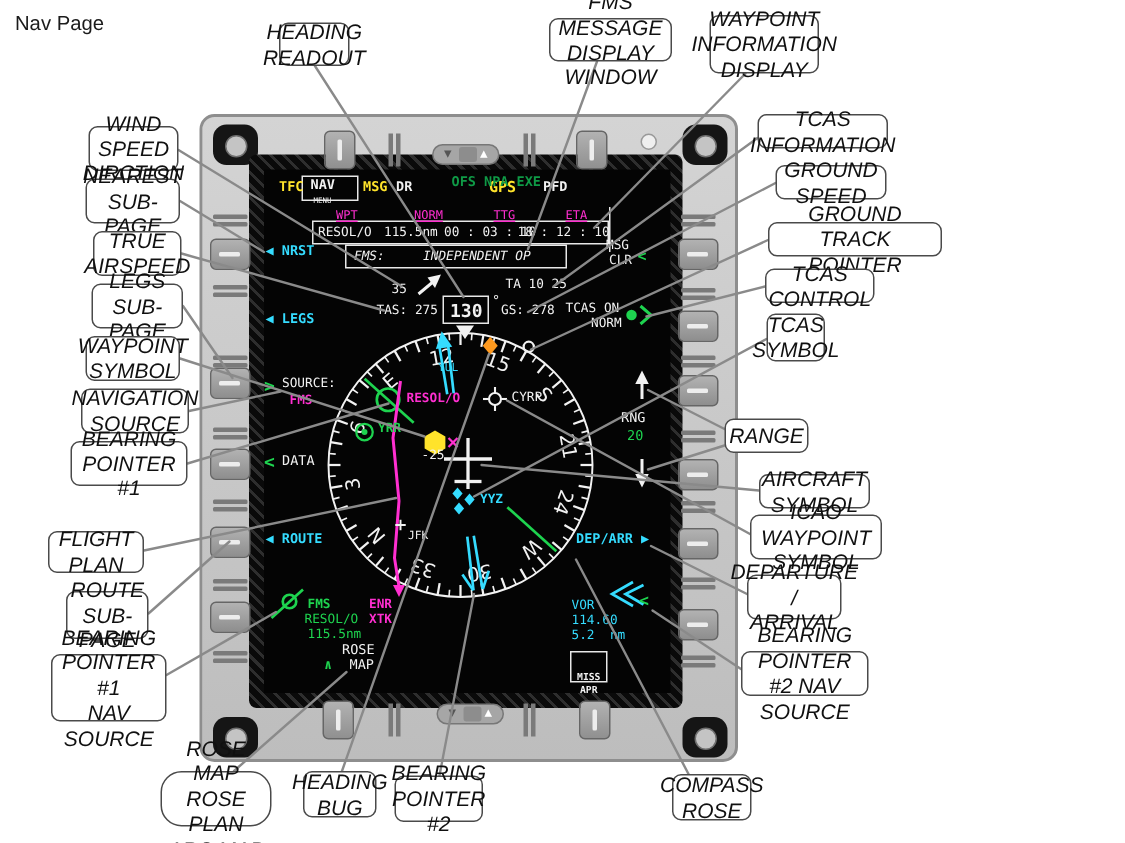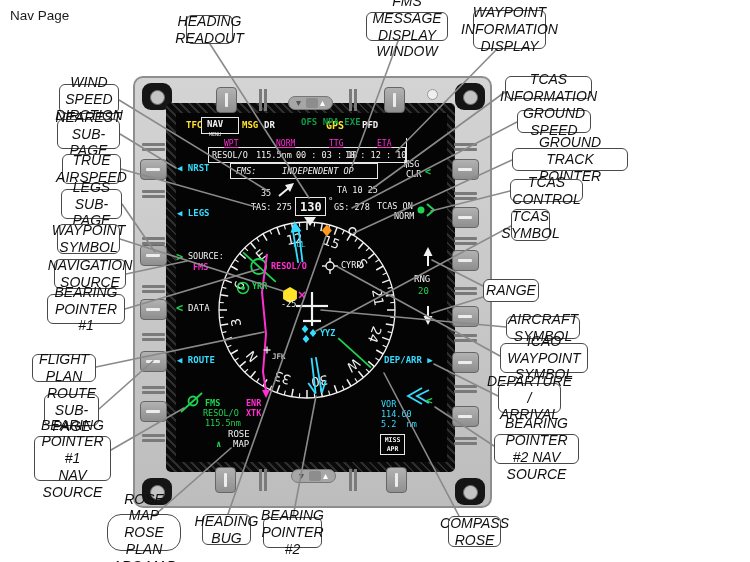--- a/index.html
+++ b/index.html
@@ -40,21 +40,21 @@
   .outline-box{position:absolute;border:1px solid #e8e8e8;box-sizing:border-box;z-index:2;}
   .vline{position:absolute;width:1px;background:#e8e8e8;z-index:2;}
   
   #gfx-svg{position:absolute;left:0;top:0;z-index:1;}
   #leader-svg{position:absolute;left:0;top:0;z-index:8;pointer-events:none;}
   
   .callout{position:absolute;z-index:9;background:#ffffff;border:1.6px solid #4a4a4a;border-radius:6px;
           display:flex;align-items:center;justify-content:center;text-align:center;
           font-size:14px;line-height:1.2;color:#101010;white-space:pre-line;box-sizing:border-box;padding:1px 2px;font-style:italic;}
   .missapr{position:absolute;border:1px solid #e8e8e8;background:#040404;z-index:3;text-align:center;
-          font-family:"DejaVu Sans Mono",monospace;color:#f2f2f2;font-size:6.5px;font-weight:bold;line-height:1.45;padding-top:1px;box-sizing:border-box;}
+          font-family:"DejaVu Sans Mono",monospace;color:#f2f2f2;font-size:6.5px;font-weight:bold;line-height:1.45;padding-top:12px;box-sizing:border-box;}
 </style>
 </head>
 <body>
 
 <div id="page">
   <div class="page-title">Nav Page</div>
 
   <div class="device"></div>
   <div class="screw" style="left:142px;top:83px"></div>
   <div class="screw" style="left:455px;top:83px"></div>

